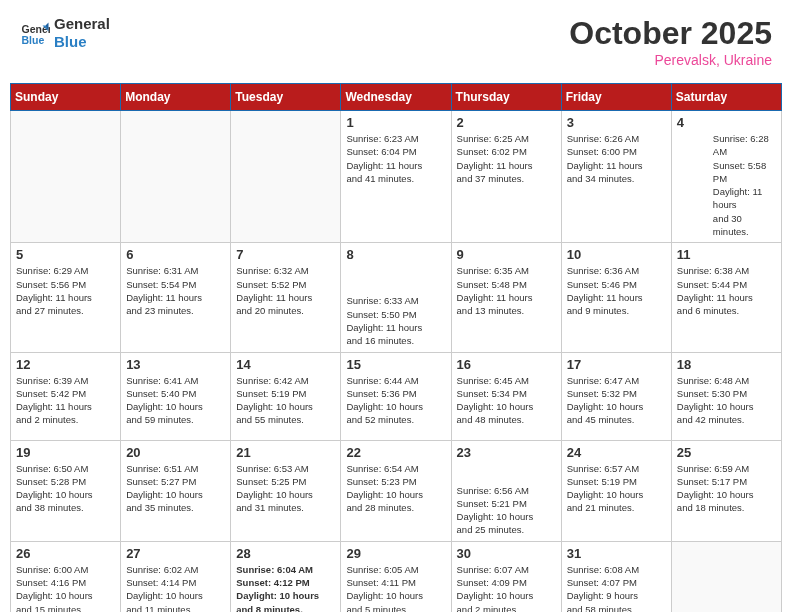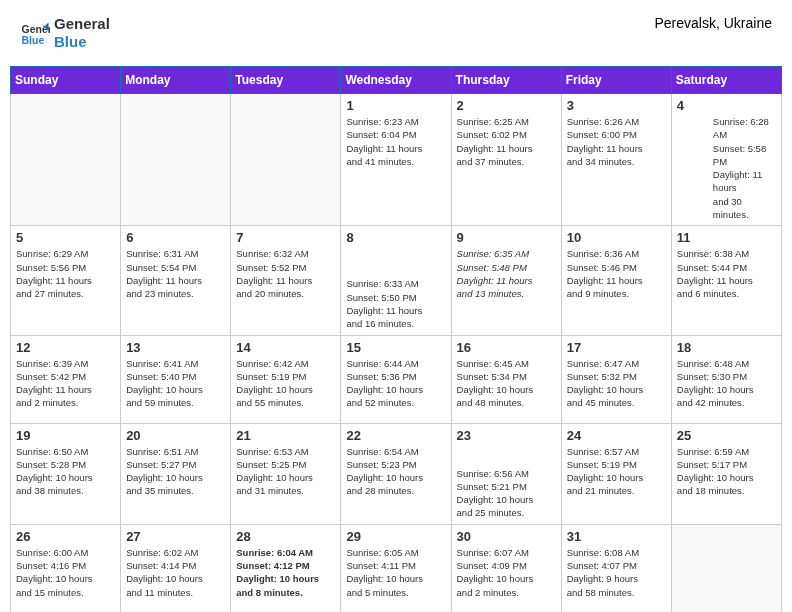--- a/index.html
+++ b/index.html
@@ -29,29 +29,29 @@
     .title-block {
       text-align: right;
     }
     .month-title {
       font-size: 32px;
       font-weight: bold;
       color: #333;
     }
     .subtitle {
       font-size: 14px;
-      color: #000000;
+      color: #ec4899;
     }
     table {
       width: 100%;
       border-collapse: collapse;
       table-layout: fixed;
     }
     th {
-      background-color: #6d28d9;
+      background-color: #b91c1c;
       color: white;
       font-size: 12px;
       font-weight: bold;
       padding: 6px 4px;
       text-align: left;
       border: 1px solid #1a6ab0;
     }
     td {
       border: 1px solid #ccc;
       vertical-align: top;
@@ -85,20 +85,21 @@
       <text x="2" y="34" font-size="14" font-weight="bold" fill="#2a7fc4">Blue</text>
       <polygon points="30,10 38,18 34,10" fill="#2a7fc4"></polygon>
       <polygon points="34,10 38,6 38,18" fill="#1a5fa0"></polygon>
     </svg>
     <div style="line-height:1.2">
       <div style="font-size:15px;font-weight:bold;color:#333;">General</div>
       <div style="font-size:15px;font-weight:bold;color:#2a7fc4;">Blue</div>
     </div>
   </div>
   <div class="title-block">
+    <div class="month-title">October 2025</div>
     <div class="subtitle">Perevalsk, Ukraine</div>
   </div>
 </div>
 
 <table>
   <thead>
     <tr>
     <th>Sunday</th>
         <th>Monday</th>
         <th>Tuesday</th>
@@ -166,21 +167,21 @@
         </td>
         <td>
           <span class="day-number">8</span>
           <div class="day-info" style="white-space: pre-line; margin-top: 32px;">Sunrise: 6:33 AM
 Sunset: 5:50 PM
 Daylight: 11 hours
 and 16 minutes.</div>
         </td>
         <td>
           <span class="day-number">9</span>
-          <div class="day-info" style="white-space: pre-line; font-style: italic;">Sunrise: 6:35 AM
+          <div class="day-info" style="white-space: pre-line;">Sunrise: 6:35 AM
 Sunset: 5:48 PM
 Daylight: 11 hours
 and 13 minutes.</div>
         </td>
         <td>
           <span class="day-number">10</span>
           <div class="day-info" style="white-space: pre-line;">Sunrise: 6:36 AM
 Sunset: 5:46 PM
 Daylight: 11 hours
 and 9 minutes.</div>

